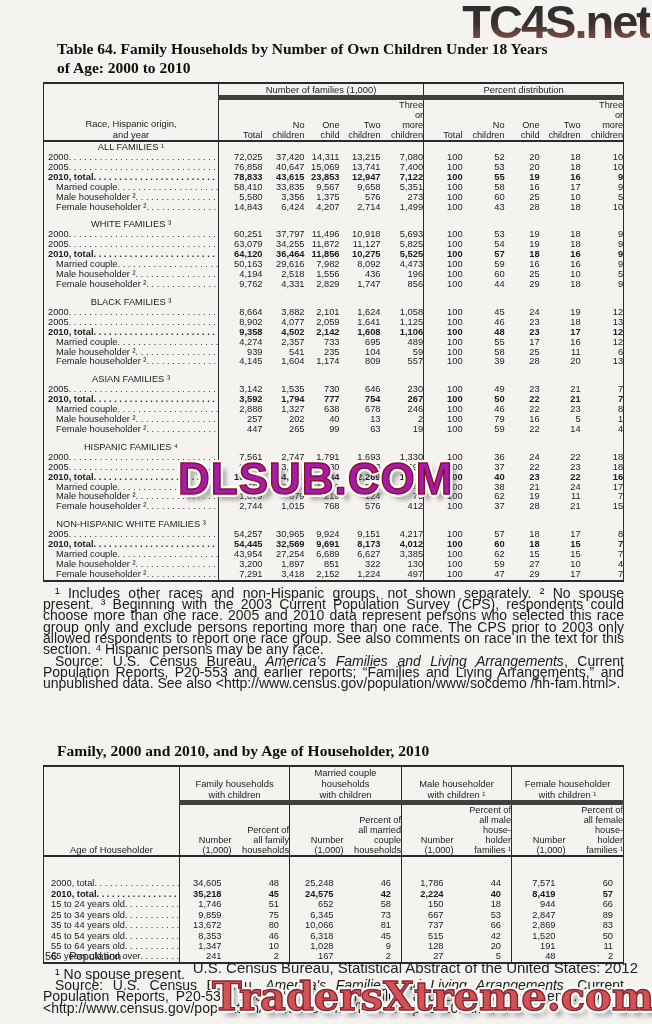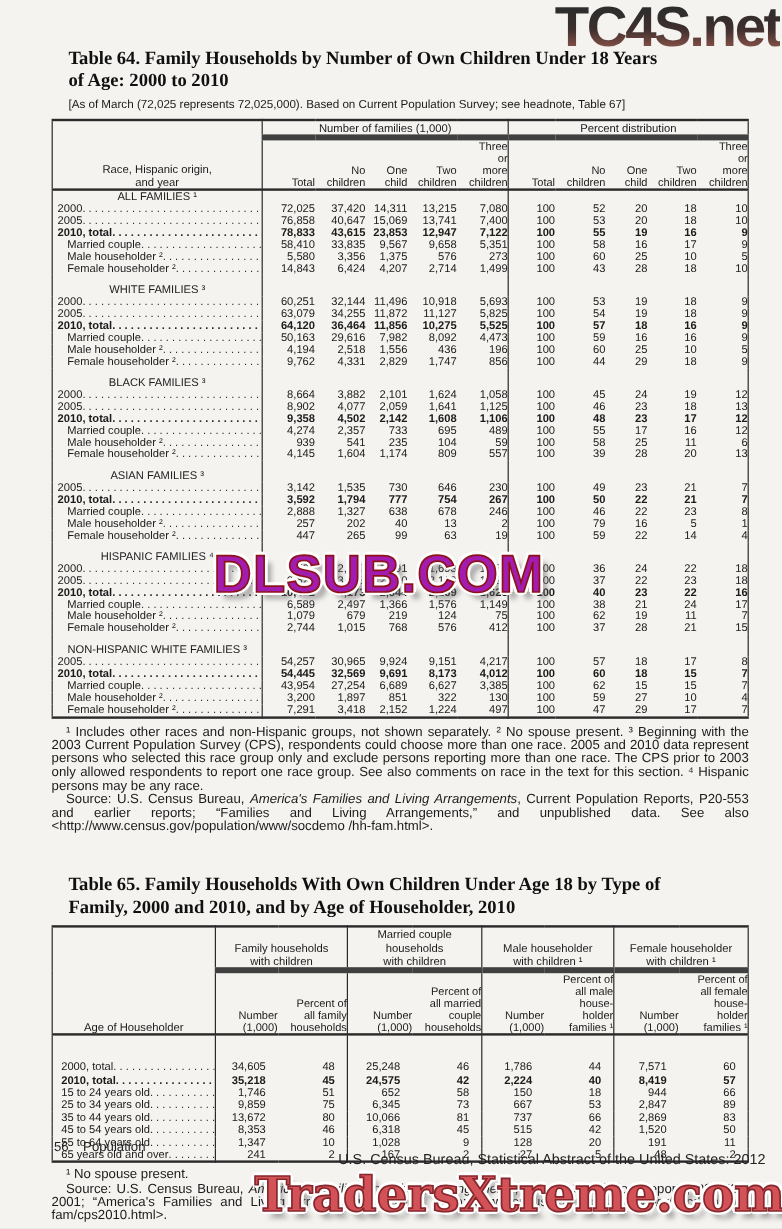--- a/index.html
+++ b/index.html
@@ -33,29 +33,29 @@
   .lwrap{display:flex;overflow:hidden;white-space:nowrap;line-height:9.9px;padding-left:4px;}
   .t65 .lwrap{line-height:10.4px;padding-left:7px;}
   .ind .lwrap{padding-left:12px;}
   .lead{flex:1;overflow:hidden;color:#2a2a2a;}
   .lead::after{content:" . . . . . . . . . . . . . . . . . . . . . . . . . . . . . . . . . . . . . . . . . . . .";}
   .num{text-align:right;padding-right:6px;line-height:9.9px;}
   .t65 .num{line-height:10.4px;padding-right:10px;}
   .bold,.bold td{font-weight:bold;}
 
   
-  .footnote{font-size:11px;line-height:11.3px;text-align:justify;margin:6px 0 0 0;
+  .footnote{font-size:14px;line-height:11.3px;text-align:justify;margin:6px 0 0 0;
             text-indent:12px;}
   .src{margin-top:0;text-indent:12px;}
   .fn-small{margin-top:5px;text-indent:12px;text-align:left;}
 
   
   .pgfoot-left{position:absolute;left:45px;top:950px;font-size:11px;color:#222;}
   .pgfoot-left .sec{margin-left:12px;}
-  .pgfoot-credit{position:absolute;right:14px;top:959px;font-size:12px;color:#222;}
+  .pgfoot-credit{position:absolute;right:14px;top:959px;font-size:15px;color:#222;}
 
   
   .wm{position:absolute;font-weight:bold;pointer-events:none;z-index:9;}
   .wm-top{top:-6px;right:2px;font-family:"Liberation Sans",sans-serif;font-size:47px;
           letter-spacing:-2px;color:#3a3a3a;}
   @supports ((-webkit-background-clip:text)){
     .wm-top{background:linear-gradient(180deg,#2d2d2d 25%,#3d2f2d 55%,#96594f 90%);
             -webkit-background-clip:text;background-clip:text;color:transparent;}
   }
   .wm-mid{left:178px;top:454px;font-family:Liberation Sans, sans-serif;font-size:44px;
@@ -69,21 +69,20 @@
                       -2px -2px 0 #fff,2px -2px 0 #fff,-2px 2px 0 #fff,2px 2px 0 #fff,
                       5px 6px 4px rgba(100,100,100,.55);}
 </style>
 </head>
 <body>
 
 <div class="page">
   <div class="content">
 
     <h2 class="t-title" id="t64-title"><span>Table 64. Family Households by Number of Own Children Under 18 Years</span><br><span>of Age: 2000 to 2010</span></h2>
-    <div class="headnote">[As of March (72,025 represents 72,025,000). Based on Current Population Survey; see headnote, Table 67]</div>
 
     <table class="stat t64" id="table64">
         <colgroup>
           <col style="width: 175px;">
           <col style="width: 44px;">
           <col style="width: 42px;">
           <col style="width: 35px;">
           <col style="width: 41px;">
           <col style="width: 43px;">
           <col style="width: 39px;">
@@ -246,21 +245,21 @@
             <td class="gs2 gap" colspan="5"></td>
           </tr>
           <tr class="datarow">
             <td class="lbl">
               <div class="lwrap">
                 <span class="lt">2000</span>
                 <span class="lead"></span>
               </div>
             </td>
             <td class="num gs1">60,251</td>
-            <td class="num">32,144</td>
+            <td class="num">37,797</td>
             <td class="num">11,496</td>
             <td class="num">10,918</td>
             <td class="num">5,693</td>
             <td class="num gs2">100</td>
             <td class="num">53</td>
             <td class="num">19</td>
             <td class="num">18</td>
             <td class="num">9</td>
           </tr>
           <tr class="datarow">
@@ -768,21 +767,21 @@
             <td class="num">29</td>
             <td class="num">17</td>
             <td class="num">7</td>
           </tr>
         </tbody>
       </table>
 
     <div class="footnote">¹ Includes other races and non-Hispanic groups, not shown separately. ² No spouse present. ³ Beginning with the 2003 Current Population Survey (CPS), respondents could choose more than one race. 2005 and 2010 data represent persons who selected this race group only and exclude persons reporting more than one race. The CPS prior to 2003 only allowed respondents to report one race group. See also comments on race in the text for this section. ⁴ Hispanic persons may be any race.</div>
     <div class="footnote src"><span>Source: U.S. Census Bureau, </span><i>America's Families and Living Arrangements</i><span>, Current Population Reports, P20-553 and earlier reports; “Families and Living Arrangements,” and unpublished data. See also &lt;http://www.census.gov/population/www/socdemo /hh-fam.html&gt;.</span></div>
 
-    <h2 class="t-title" id="t65-title"><span>Table 65. Family Households With Own Children Under Age 18 by Type of</span><br><span>Family, 2000 and 2010, and by Age of Householder, 2010</span></h2>
+    <h2 class="t-title" id="t65-title"><br><span>Family, 2000 and 2010, and by Age of Householder, 2010</span></h2>
 
     <table class="stat t65" id="table65">
         <colgroup>
           <col style="width: 136px;">
           <col style="width: 52px;">
           <col style="width: 58px;">
           <col style="width: 54px;">
           <col style="width: 58px;">
           <col style="width: 52px;">
           <col style="width: 58px;">

